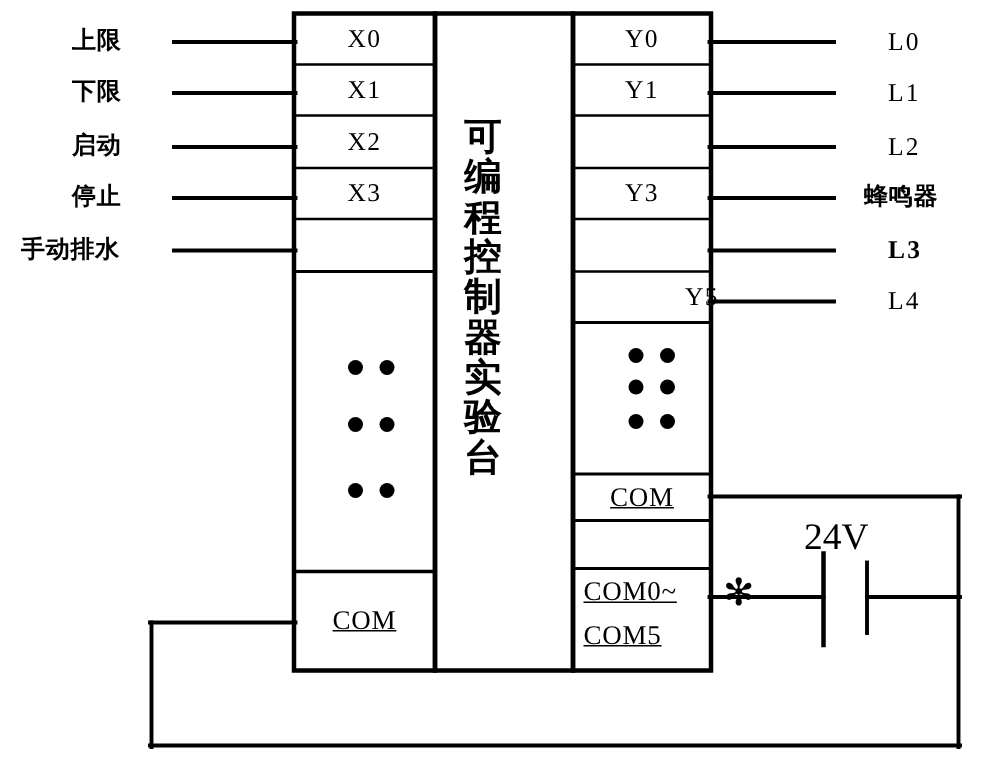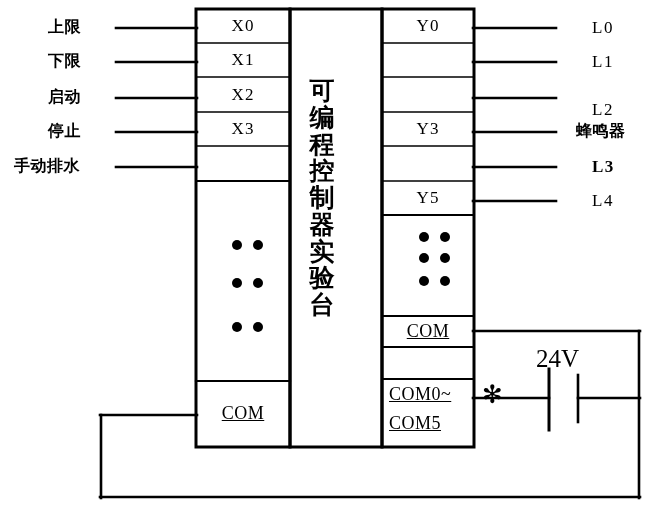--- a/index.html
+++ b/index.html
@@ -188,30 +188,31 @@
     <span>程</span>
     <span>控</span>
     <span>制</span>
     <span>器</span>
     <span>实</span>
     <span>验</span>
     <span>台</span>
   </div>
 
   <div class="lbl term" style="left:382px; top:17px; width:92px;">Y0</div>
+  <div class="lbl term" style="left:382px; top:51px; width:92px;">Y1</div>
   <div class="lbl term" style="left:382px; top:120px; width:92px;">Y3</div>
-  <div class="lbl term" style="left:382px; top:189px; width:92px;">Y5</div>
+  <div class="lbl term" style="left:382px; top:189px; width:92px;padding-left:40px;">Y5</div>
 
   <div class="lbl com-term" style="left:382px; top:322px; width:92px; text-align:center;">COM</div>
   <div class="lbl com-term" style="left:389px; top:385px;">COM0~</div>
   <div class="lbl com-term" style="left:389px; top:414px;">COM5</div>
 
   <div class="lbl load" style="left:592px; top:19px;">L0</div>
   <div class="lbl load" style="left:592px; top:53px;">L1</div>
-  <div class="lbl load" style="left:592px; top:89px;margin-top:12px;">L2</div>
+  <div class="lbl load" style="left:592px; top:89px;">L2</div>
   <div class="lbl cn-label" style="left:576px; top:123px;">蜂鸣器</div>
   <div class="lbl load" style="left:592px; top:158px;font-weight:bold;">L3</div>
   <div class="lbl load" style="left:592px; top:192px;">L4</div>
 
   <div id="asterisk">✻</div>
   <div id="volt-label">24V</div>
 
 </div>
 
 </body></html>

